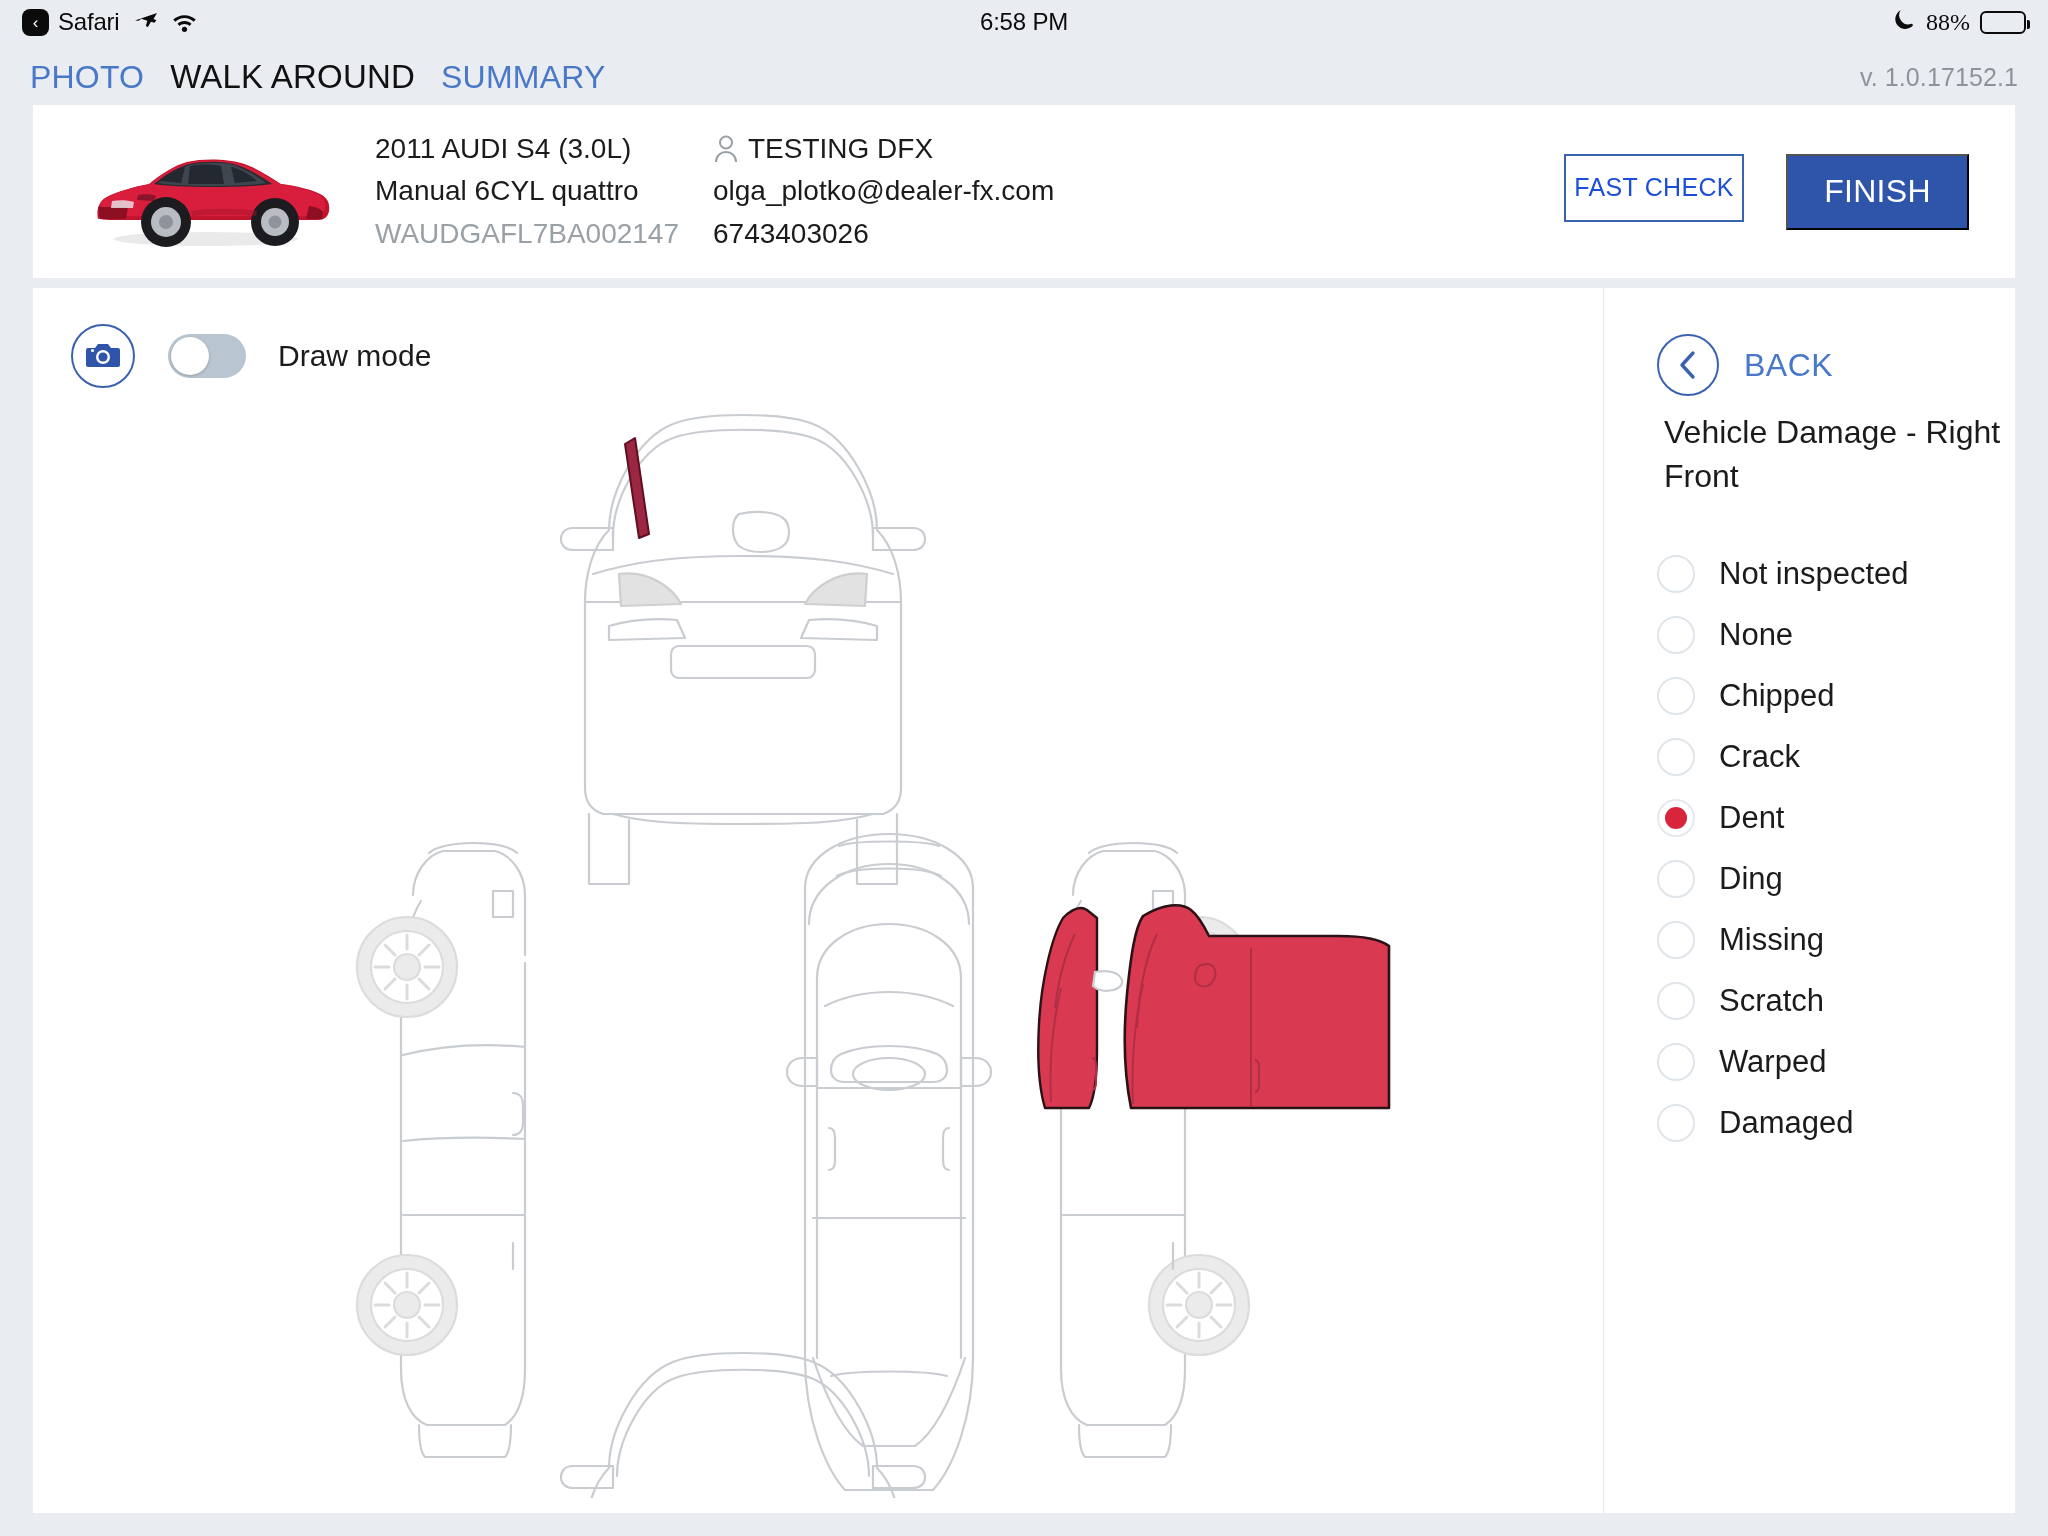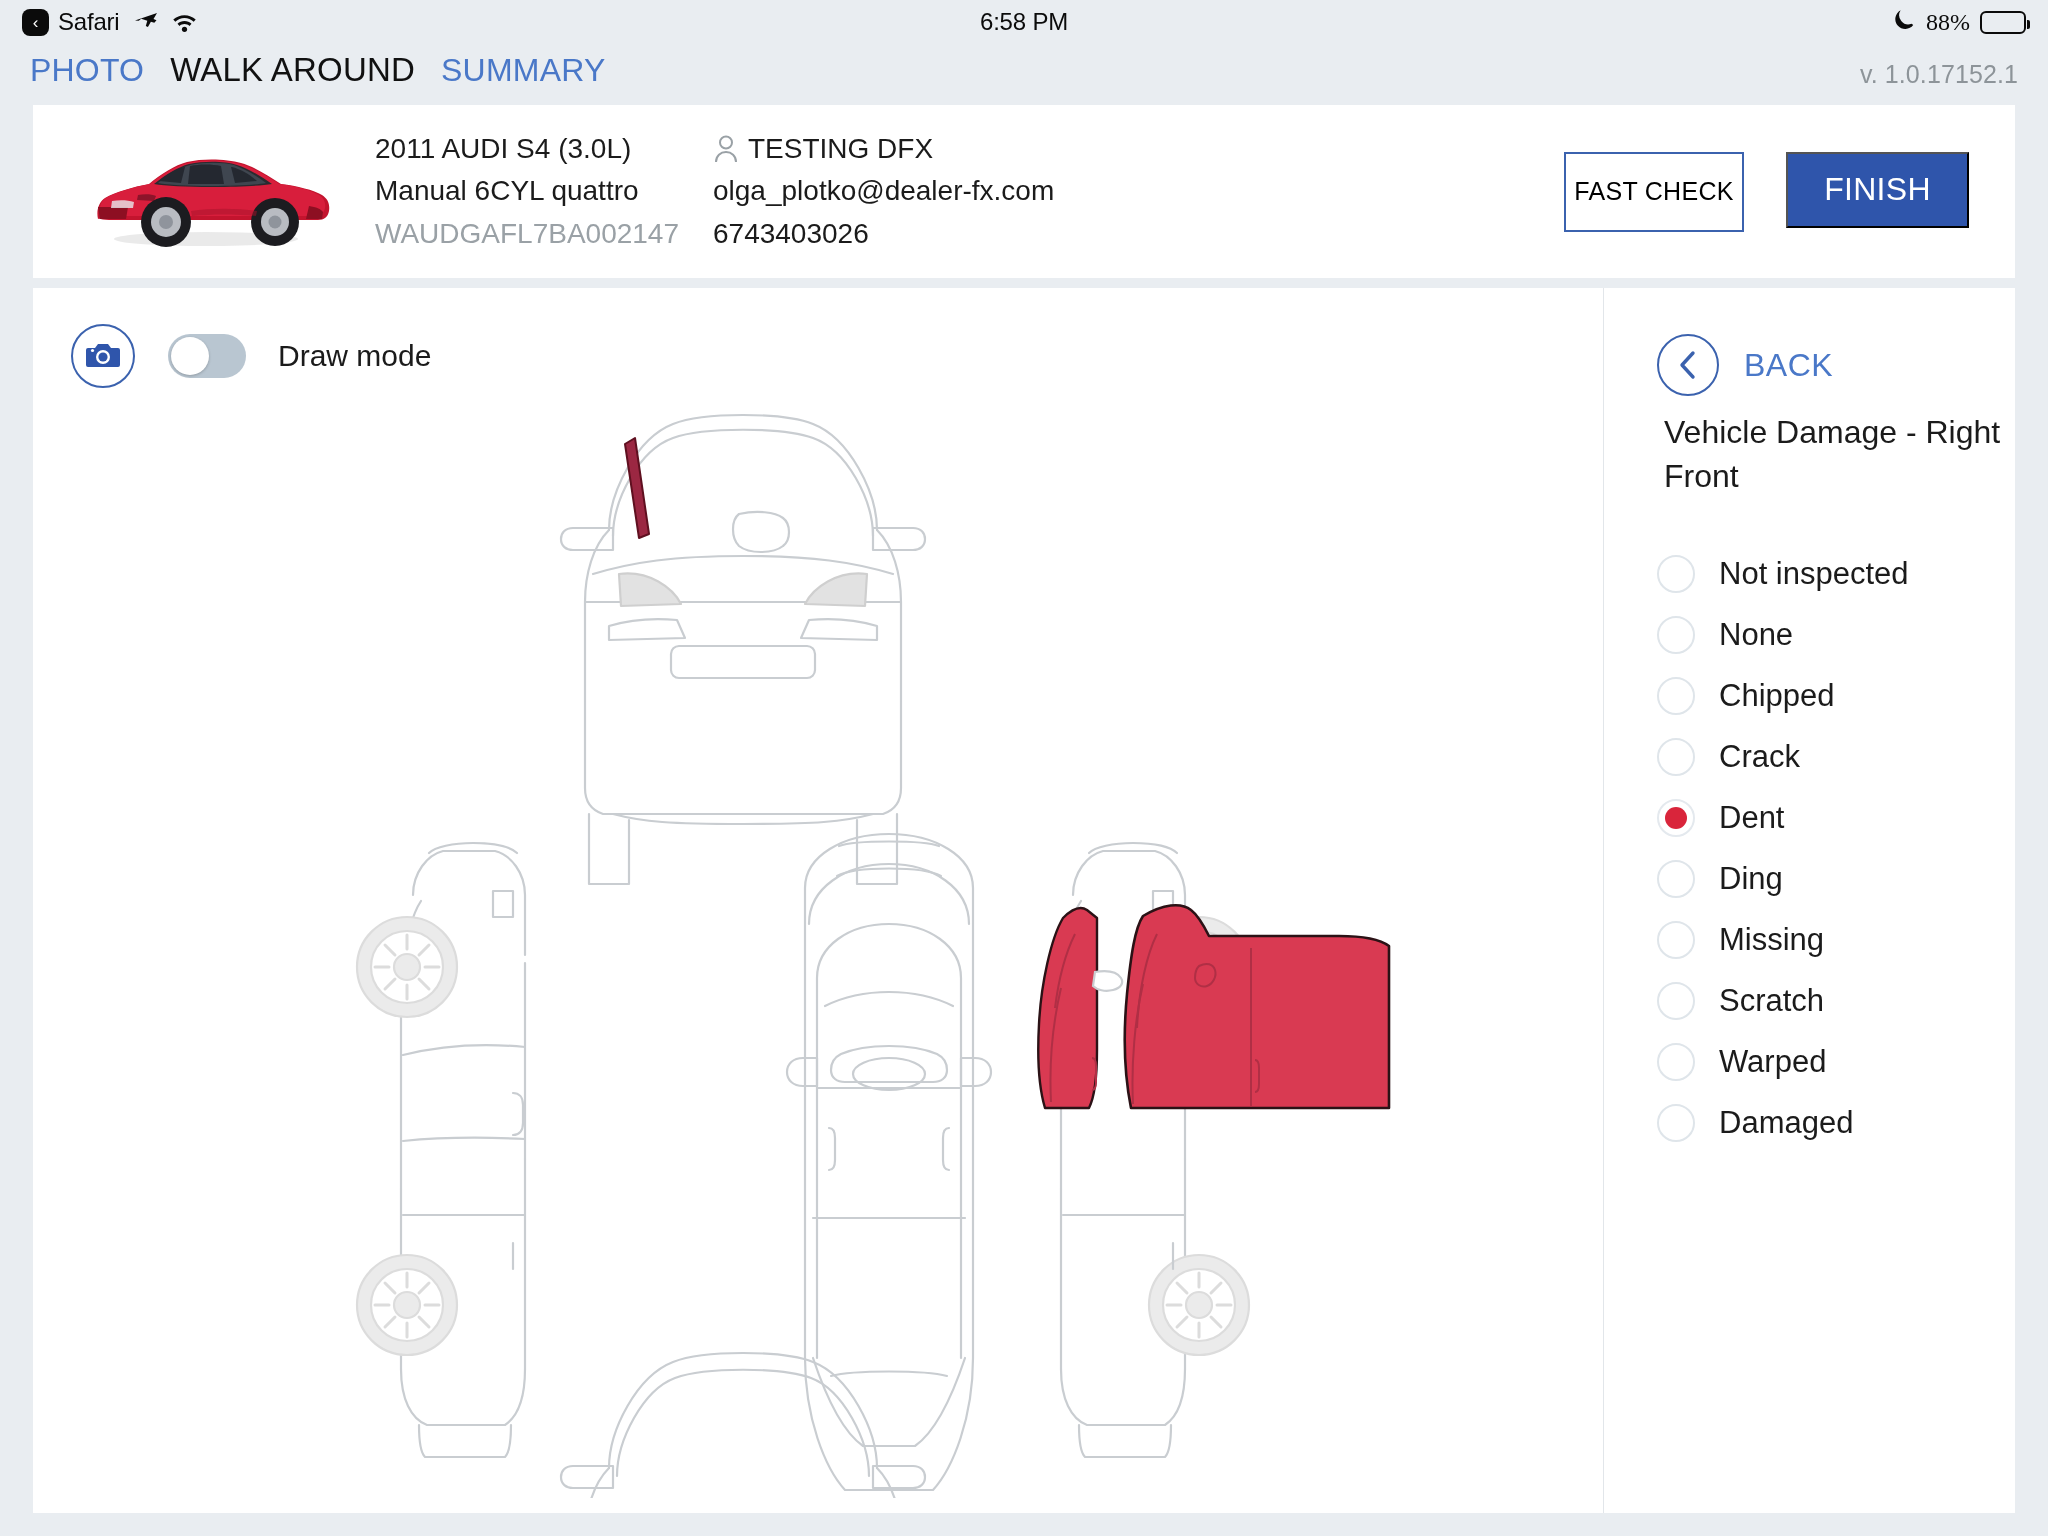--- a/index.html
+++ b/index.html
@@ -45,23 +45,23 @@
     border: 2px solid #0b0b0b; border-radius: 6px; padding: 2px;
   }
   .batt::after {
     content: ""; position: absolute; right: -6px; top: 7px;
     width: 3px; height: 9px; background: #0b0b0b; border-radius: 0 2px 2px 0;
   }
   .batt-fill { height: 100%; width: 88%; background: #0b0b0b; border-radius: 2px; }
 
   
   .navbar {
-    position: absolute; top: 31px; left: 0;
+    position: absolute; top: 48px; left: 0;
     width: 2048px; height: 58px;
-    display: flex; align-items: flex-end; padding: 0 30px;
+    display: flex; align-items: center; padding: 0 30px;
   }
   .tabs { display: flex; align-items: baseline; gap: 26px; }
   .tab { font-size: 32px; letter-spacing: 0.2px; color: #4a78c8; }
   .tab.active { color: #111; font-size: 33px; }
   .version {
     margin-left: auto; font-size: 25px; color: #8d9499; letter-spacing: 0.1px;
   }
 
   
   .card-vehicle {
@@ -77,22 +77,22 @@
   .veh-info { margin-left: 42px; width: 270px; flex: none; }
   .veh-info .l1 { font-size: 28px; color: #1b1b1b; line-height: 1.52; }
   .veh-info .l2 { font-size: 28px; color: #1b1b1b; line-height: 1.52; }
   .veh-info .l3 { font-size: 28px; color: #9aa1a6; line-height: 1.52; }
   .cust-info { margin-left: 68px; flex: none; }
   .cust-row1 { display: flex; align-items: center; gap: 9px; line-height: 1.52; }
   .cust-info .t { font-size: 28px; color: #1b1b1b; line-height: 1.52; }
   .person-icon { width: 26px; height: 30px; flex: none; }
   .hdr-actions { margin-left: auto; margin-right: 46px; display: flex; gap: 42px; }
   .btn-fastcheck {
-    width: 180px; height: 80px; border: 2px solid #3b62ae; background: #fff;
-    color: #000000; font-size: 25px; letter-spacing: 0.3px;
+    width: 180px; height: 68px; border: 2px solid #3b62ae; background: #fff;
+    color: #1d4ed8; font-size: 25px; letter-spacing: 0.3px;
     display: flex; align-items: center; justify-content: center;
   }
   .btn-finish {
     width: 183px; height: 76px; background: #2f55ab; color: #fff;
     font-size: 32px; letter-spacing: 0.3px;
     display: flex; align-items: center; justify-content: center;
   }
 
   
   .card-body {

